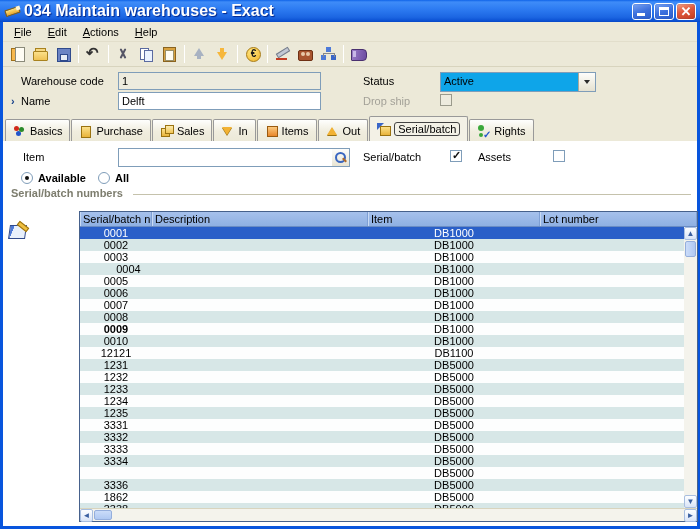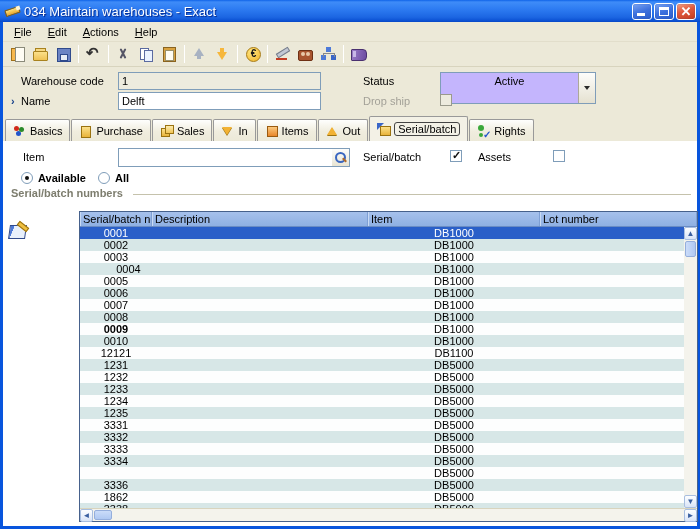--- a/index.html
+++ b/index.html
@@ -9,21 +9,21 @@
   .window { position:absolute; inset:0; border-left:3px solid #0855DD; border-right:3px solid #0855DD; border-bottom:3px solid #0855DD; background:#ECE9D8; }
 
   
   .titlebar { position:absolute; left:-3px; right:-3px; top:0; height:22px;
     background:linear-gradient(180deg,#0f63e8 0%,#3f8cf8 9%,#2e7cf2 40%,#1c66e2 78%,#0b50d2 95%,#0847c4 100%);
     display:flex; align-items:center; padding:0 4px; color:#fff; }
   .title-icon { width:16px; height:14px; position:relative; margin-right:4px; flex:0 0 auto; }
   .title-icon::before { content:""; position:absolute; left:1px; top:4px; width:13px; height:5px;
     background:linear-gradient(#FFE27A,#E8A428); border:1px solid #8A5E08; transform:rotate(-18deg); border-radius:1px; }
   .title-icon::after { content:""; position:absolute; right:0; top:2px; width:4px; height:4px; background:#FFF6D8; transform:rotate(-18deg); }
-  .title-text { font-size:13px; font-weight:normal; text-shadow:1px 1px 1px #00268C; flex:1; white-space:nowrap; overflow:hidden; }
+  .title-text { font-size:16px; font-weight:bold; text-shadow:1px 1px 1px #00268C; flex:1; white-space:nowrap; overflow:hidden; }
   .tb-btns { display:flex; gap:2px; }
   .tb-btn { width:20px; height:17px; border-radius:3px; border:1px solid #fff; position:relative;
     background:linear-gradient(160deg,#7AA4F2 0%,#3E71DE 50%,#2A5BC8 100%); box-shadow:inset 0 0 1px #1a3f9a; }
   .tb-btn.close { background:linear-gradient(160deg,#F2A083 0%,#E0583D 45%,#C23C1E 100%); }
   .glyph-min { position:absolute; left:4px; bottom:3px; width:8px; height:3px; background:#fff; }
   .glyph-max { position:absolute; left:4px; top:3px; width:10px; height:9px; border:1px solid #fff; border-top:3px solid #fff; }
   .glyph-close { position:absolute; left:0; top:0; width:100%; height:100%; color:#fff; font-weight:bold; font-size:13px; line-height:15px; text-align:center; }
 
   
   .menubar { position:absolute; left:0; right:0; top:22px; height:20px; display:flex; align-items:center; padding-left:3px; background:#ECE9D8; border-bottom:1px solid #E2DECB; }
@@ -60,21 +60,21 @@
   .ic-organization::after { content:""; position:absolute; left:3px; top:7px; width:10px; height:3px; border-top:1px solid #888; border-left:1px solid #888; border-right:1px solid #888; }
   .ic-help-book::before { content:""; position:absolute; left:1px; top:3px; width:14px; height:10px; background:linear-gradient(100deg,#9A7BC8,#6C4BA0); border:1px solid #4A3070; border-radius:1px 4px 4px 1px; }
   .ic-help-book::after { content:""; position:absolute; left:3px; top:5px; width:3px; height:6px; background:#C9B8E8; }
 
   
   .form-area { position:absolute; left:0; right:0; top:68px; height:46px; }
   .flabel { position:absolute; color:#000; }
   .req-arrow { position:absolute; left:8px; top:27px; color:#16418C; font-weight:bold; font-size:11px; }
   .txt { position:absolute; height:18px; border:1px solid #7F9DB9; background:#fff; font-family:"Liberation Sans",sans-serif; font-size:11px; padding:0 3px; }
   .txt.ro { background:#EDEBDE; }
-  .combo { position:absolute; height:32px; border:1px solid #7F9DB9; background:#c4b5fd; display:flex;text-align:center; }
+  .combo { position:absolute; height:20px; border:1px solid #7F9DB9; background:#0ea5e9; display:flex; }
   .combo .cval { flex:1; padding:2px 3px; }
   .combo .cbtn { width:17px; background:linear-gradient(#FDFDFB,#E5E1D0); border-left:1px solid #ACA899; display:flex; align-items:center; justify-content:center; }
   .combo .cbtn::after { content:""; border-left:3px solid transparent; border-right:3px solid transparent; border-top:4px solid #2a2a2a; }
   .cb { position:absolute; width:12px; height:12px; background:#fff; border:1px solid #7F9DB9; }
   .cb.checked::after { content:"\2713"; position:absolute; left:1px; top:-2px; font-size:11px; font-weight:bold; color:#111; }
   .cb.disabled { background:#EDEBDE; border-color:#9A9A8C; }
   .dis { color:#A3A198; }
 
   
   .tabstrip { position:absolute; left:0; right:0; top:116px; height:25px; display:flex; align-items:flex-end; padding-left:2px; }

